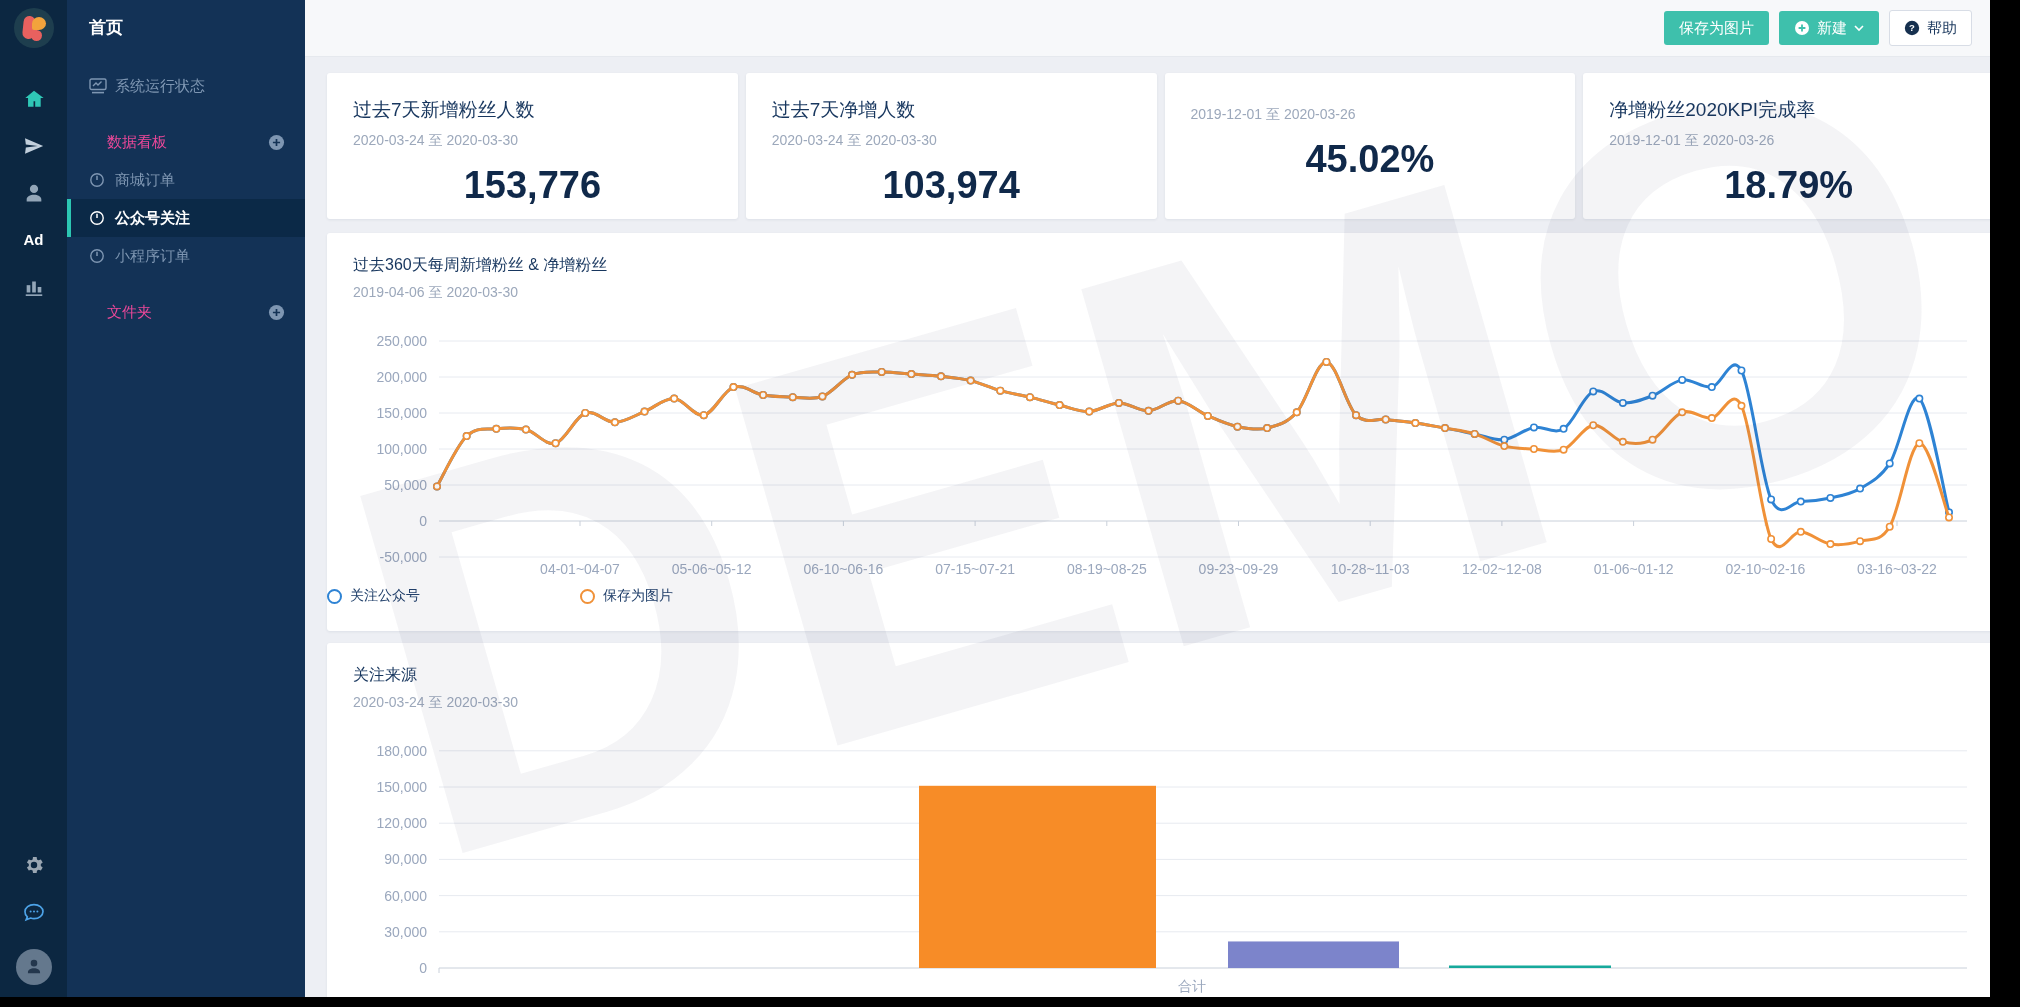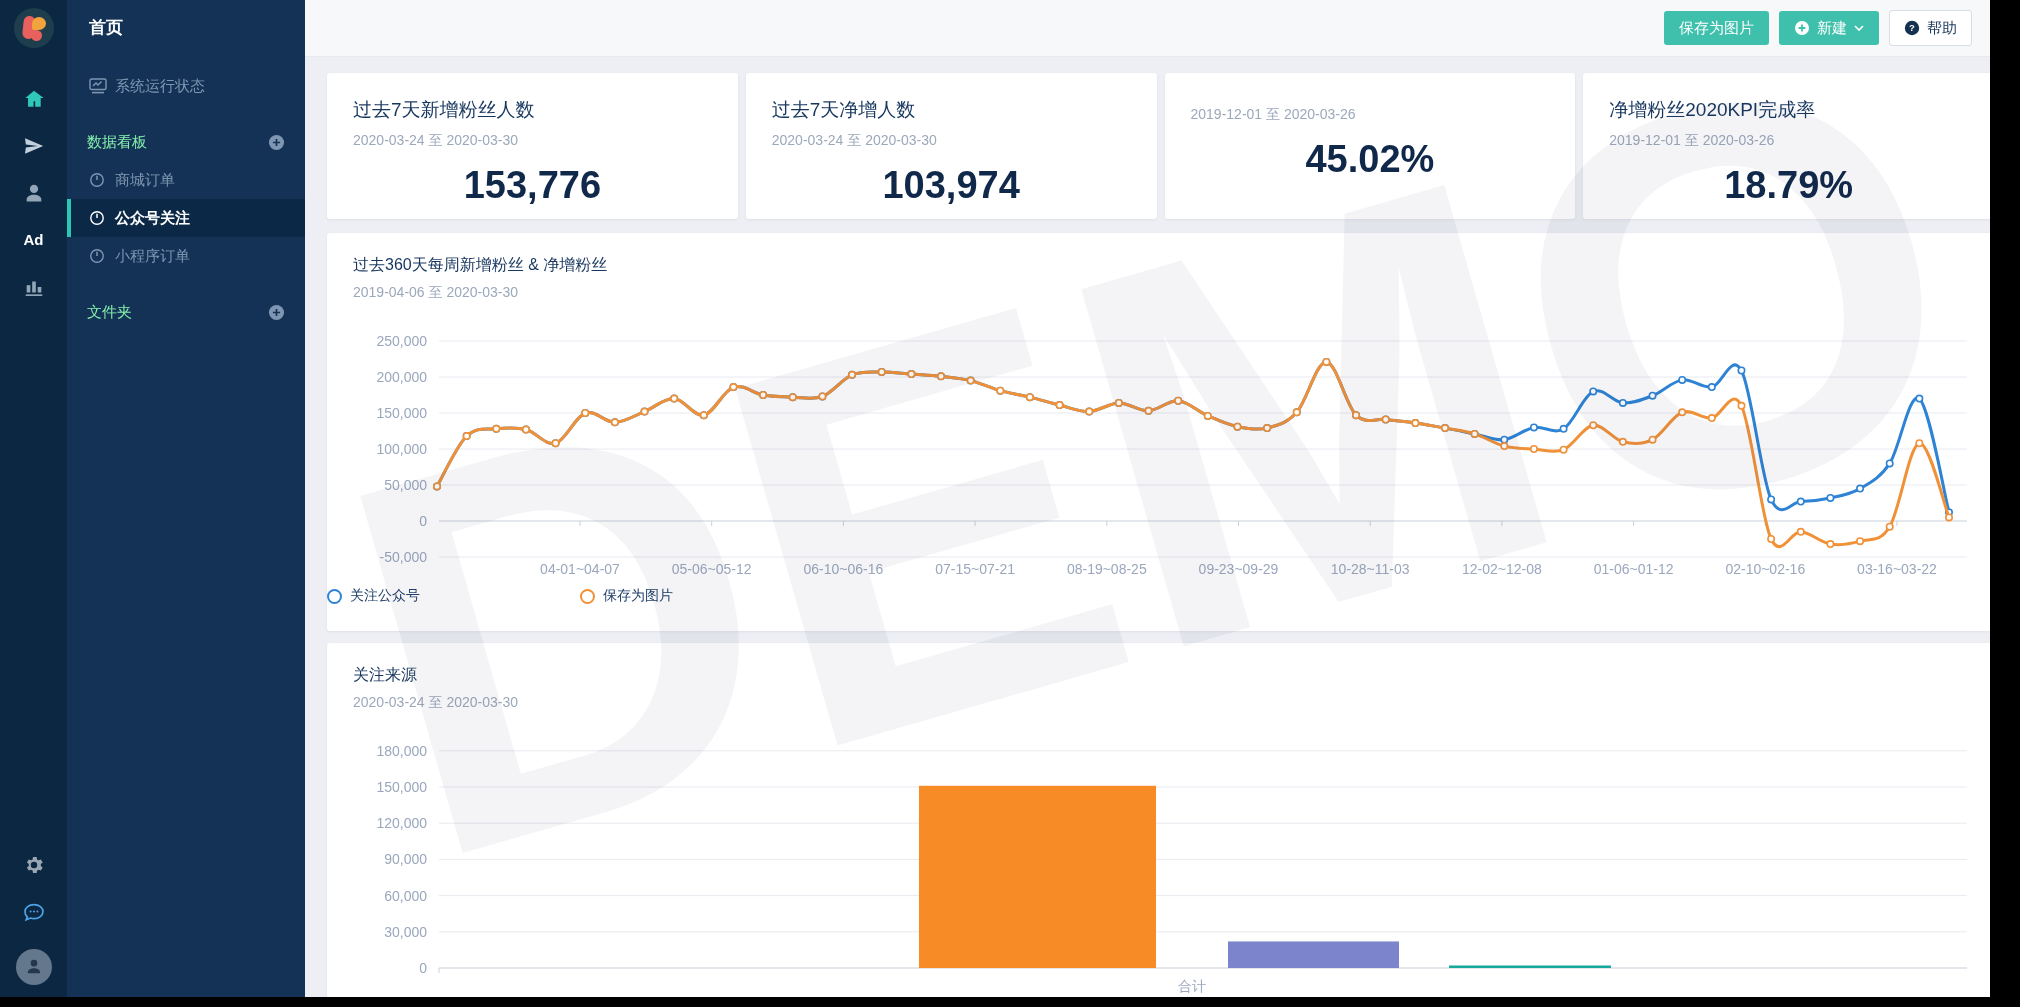--- a/index.html
+++ b/index.html
@@ -20,21 +20,21 @@
   .railbottom{margin-top:auto;display:flex;flex-direction:column;align-items:center;margin-bottom:12px;}
   .avatar{width:36px;height:36px;border-radius:50%;background:#64788d;display:flex;align-items:center;justify-content:center;margin-top:14px;}
 
   
   .menupanel{flex:0 0 238px;background:#133256;color:#7e96b2;font-size:15px;}
   .panel-title{color:#ffffff;font-size:17px;font-weight:700;padding:16px 0 0 22px;}
   .m-item{height:38px;display:flex;align-items:center;gap:10px;padding-left:22px;cursor:pointer;}
   .m-item svg{flex:0 0 auto;}
   .sys-item{margin-top:28px;gap:8px;}
   .section{height:38px;display:flex;align-items:center;justify-content:space-between;
-           padding:0 20px 0 20px;margin-top:18px;color:#86efac;cursor:pointer;}
+           padding:0 20px 0 40px;margin-top:18px;color:#ec4899;cursor:pointer;}
   .m-item.active{background:#0b2947;border-left:4px solid #2cc6b2;padding-left:18px;color:#ffffff;font-weight:700;}
 
   
   .main{flex:1;position:relative;overflow:hidden;}
   .topbar{height:56px;background:#f7f8fa;border-bottom:1px solid #e6e9ee;
           display:flex;align-items:center;justify-content:flex-end;gap:10px;padding-right:18px;}
   .btn{height:34px;border-radius:3px;display:flex;align-items:center;font-size:15px;cursor:pointer;gap:7px;}
   .btn-teal{background:#3ec0ac;color:#fff;padding:0 15px;}
   .btn-help{background:#fff;border:1px solid #d8dde6;color:#1d3a5f;padding:0 14px;}
 

